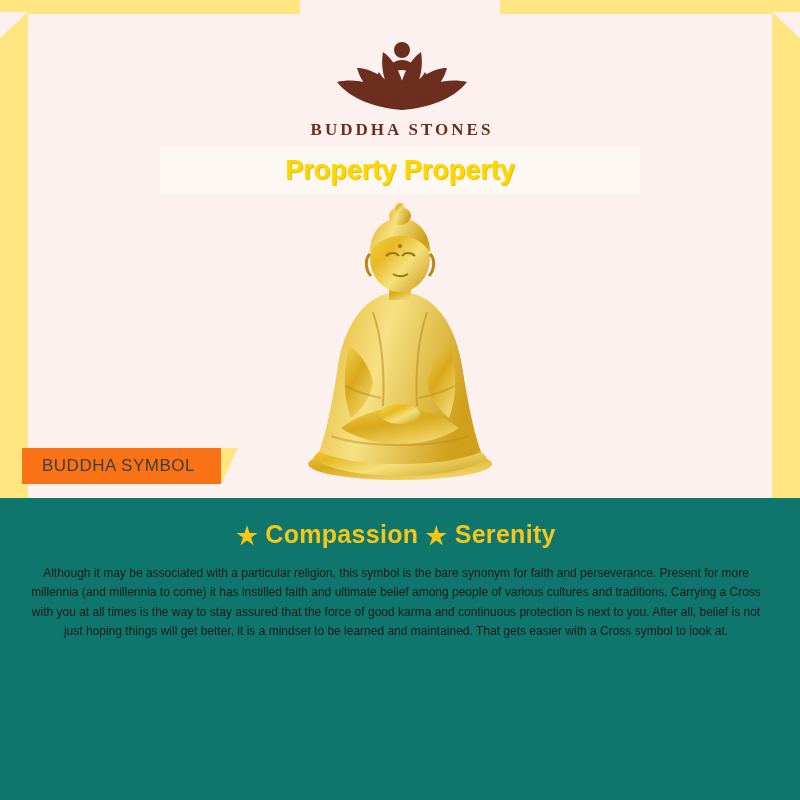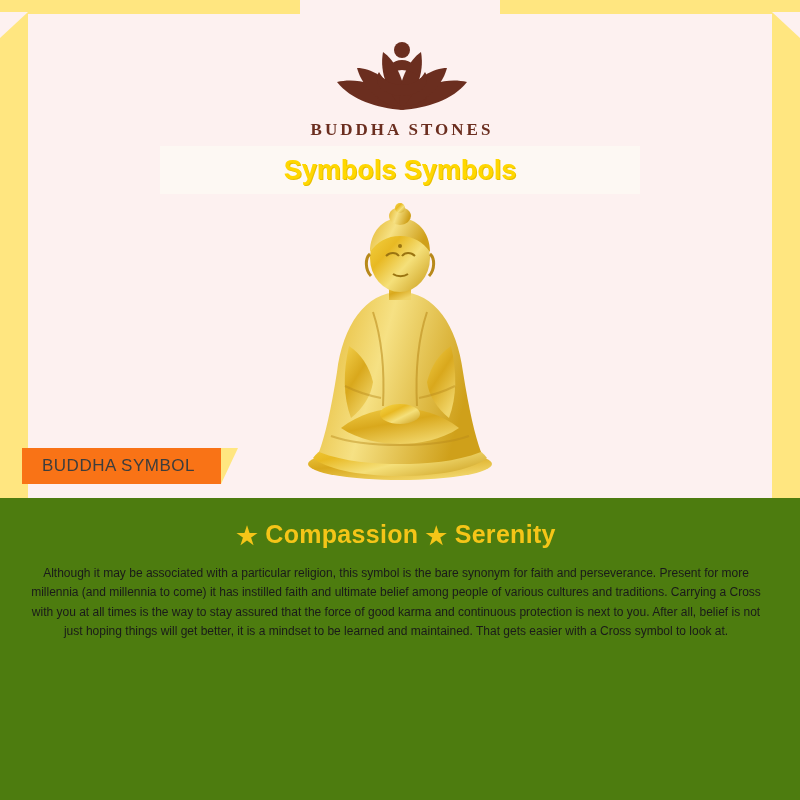--- a/index.html
+++ b/index.html
@@ -152,21 +152,21 @@
     border-bottom: 36px solid transparent;
   }
 
   
   .body-panel {
     position: absolute;
     left: 0;
     right: 0;
     top: 498px;
     bottom: 0;
-    background: #4d7c0f;
+    background: #0f766e;
     padding: 14px 36px 0 28px;
     box-sizing: border-box;
   }
   .subtitle {
     text-align: center;
     font-size: 25px;
     font-weight: bold;
     color: #f5c518;
     margin: 8px 0 14px 0;
     letter-spacing: 0.3px;
@@ -210,21 +210,21 @@
         <circle cx="85" cy="26" r="8"></circle>
         <path d="M85 36 C94 36 101 43 103 52 C96 48 90 46 85 46 C80 46 74 48 67 52 C69 43 76 36 85 36 Z"></path>
         <path d="M62 48 C66 56 74 61 85 61 C96 61 104 56 108 48 C112 54 110 62 104 66 C98 70 92 72 85 72 C78 72 72 70 66 66 C60 62 58 54 62 48 Z"></path>
         <path d="M60 74 C68 80 76 82 85 82 C94 82 102 80 110 74 C108 80 98 85 85 85 C72 85 62 80 60 74 Z"></path>
       </g>
     </svg>
     <div class="brand-name">BUDDHA STONES</div>
   </div>
 
   <div class="title-banner">
-    <div class="title-text">Symbols Symbols</div>
+    <div class="title-text">Property Property</div>
   </div>
 
   <div class="hero">
     <svg width="230" height="300" viewBox="0 0 230 300">
       <defs>
         <linearGradient id="goldA" x1="0" y1="0" x2="1" y2="1">
           <stop offset="0%" stop-color="#f7d94c"></stop>
           <stop offset="35%" stop-color="#e8b923"></stop>
           <stop offset="60%" stop-color="#f5e07a"></stop>
           <stop offset="100%" stop-color="#c99a16"></stop>

